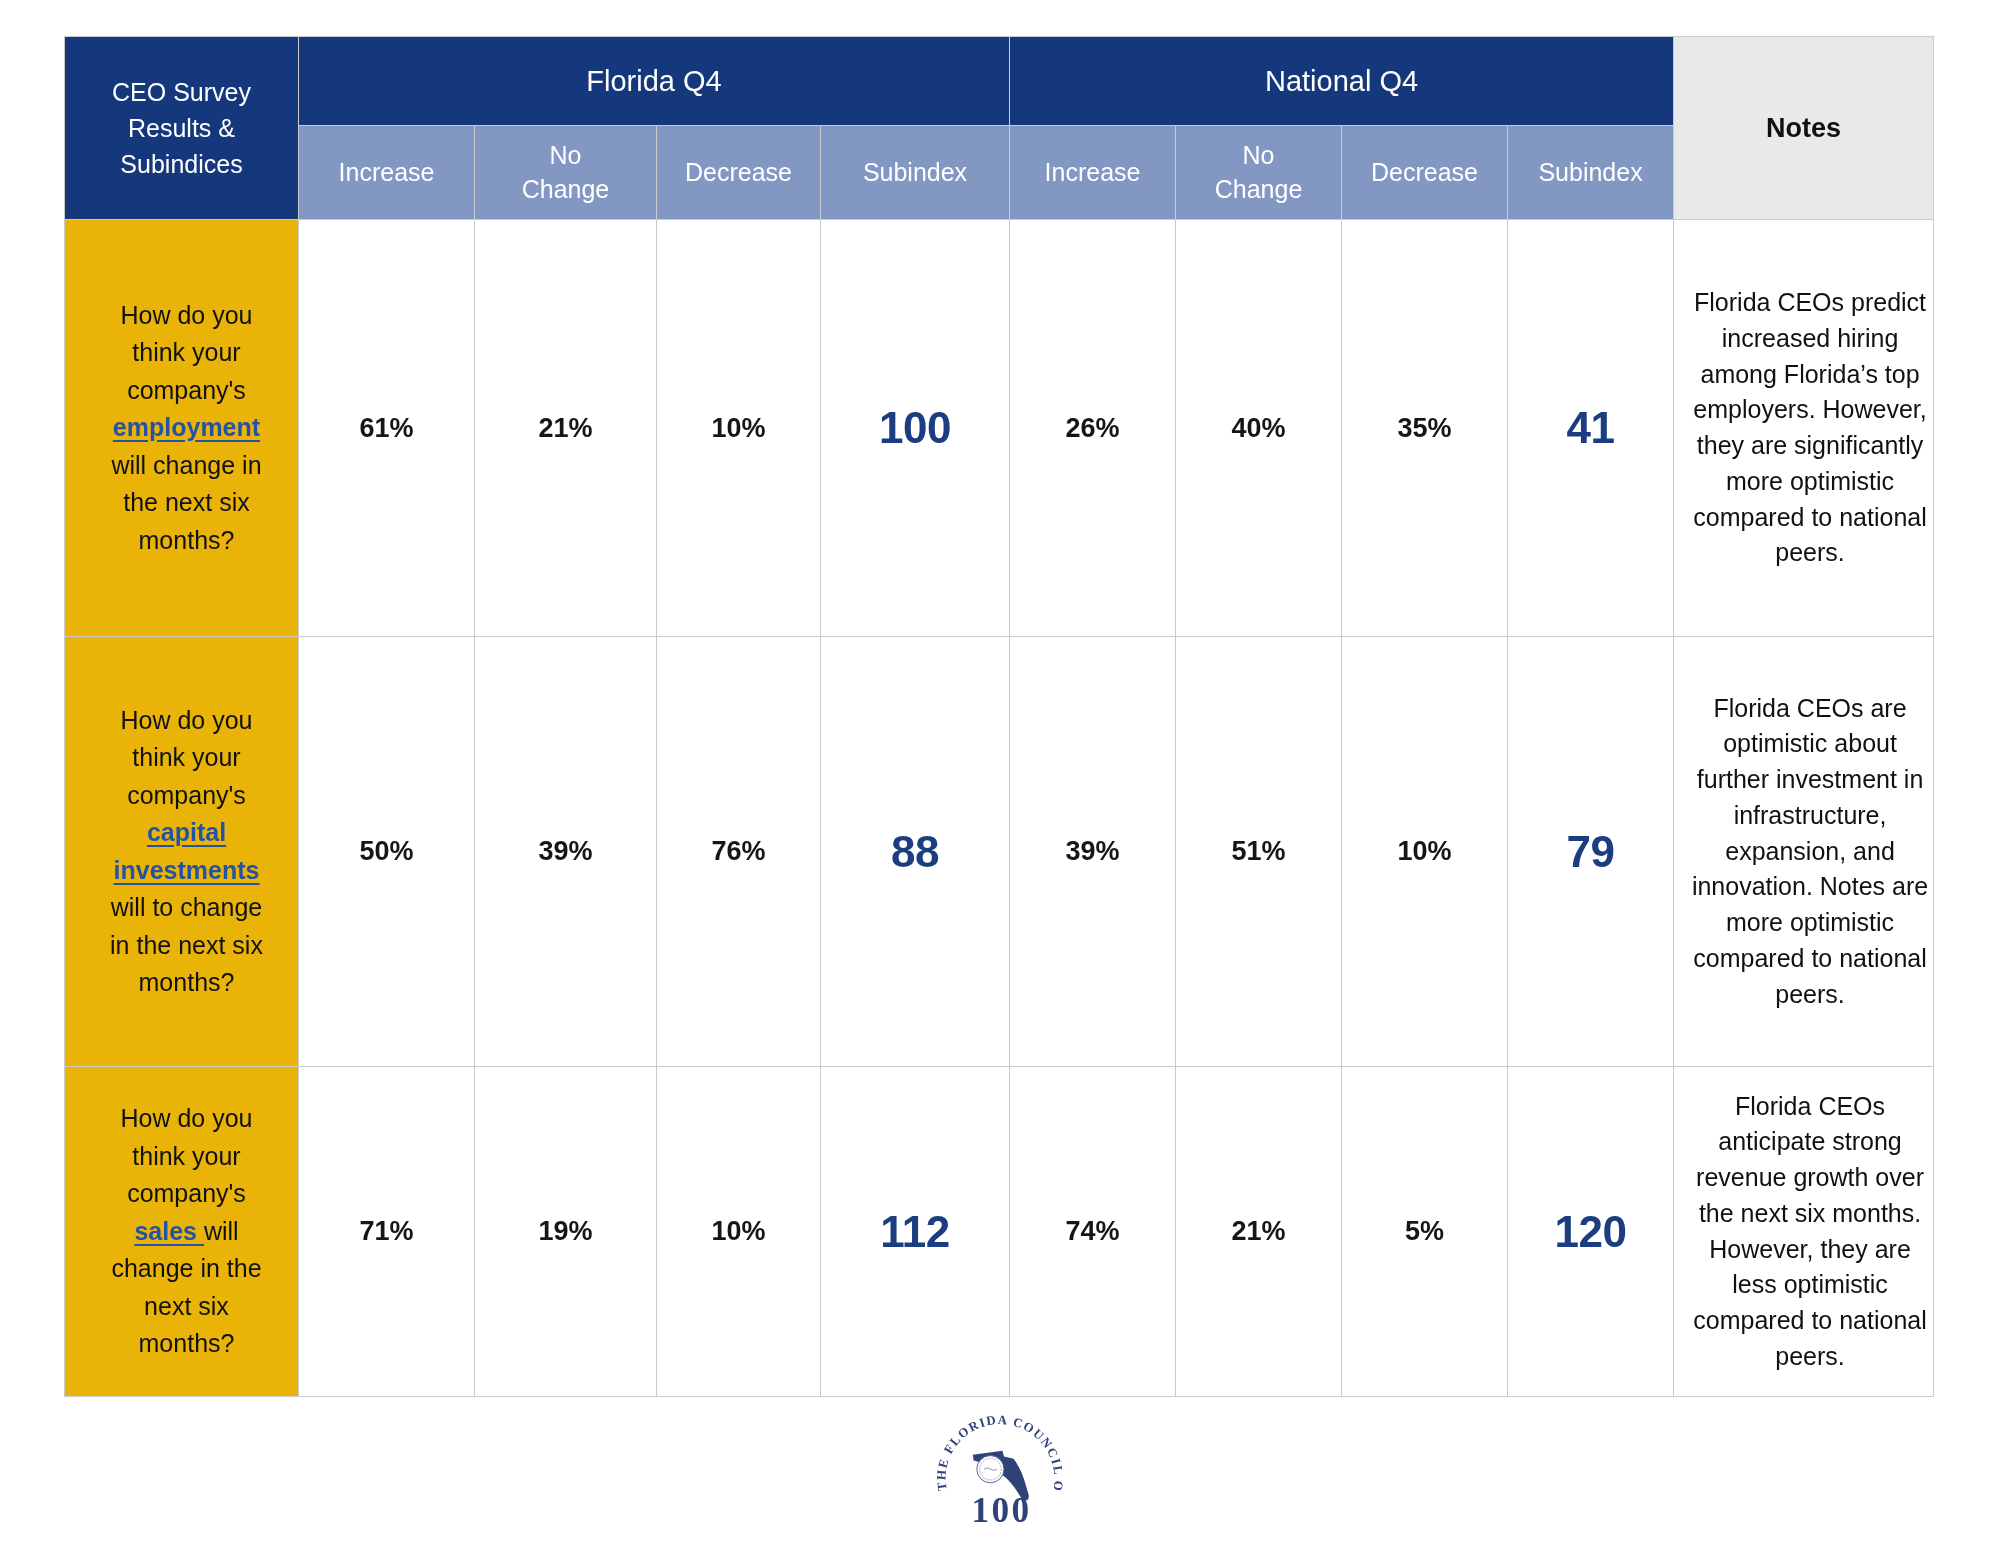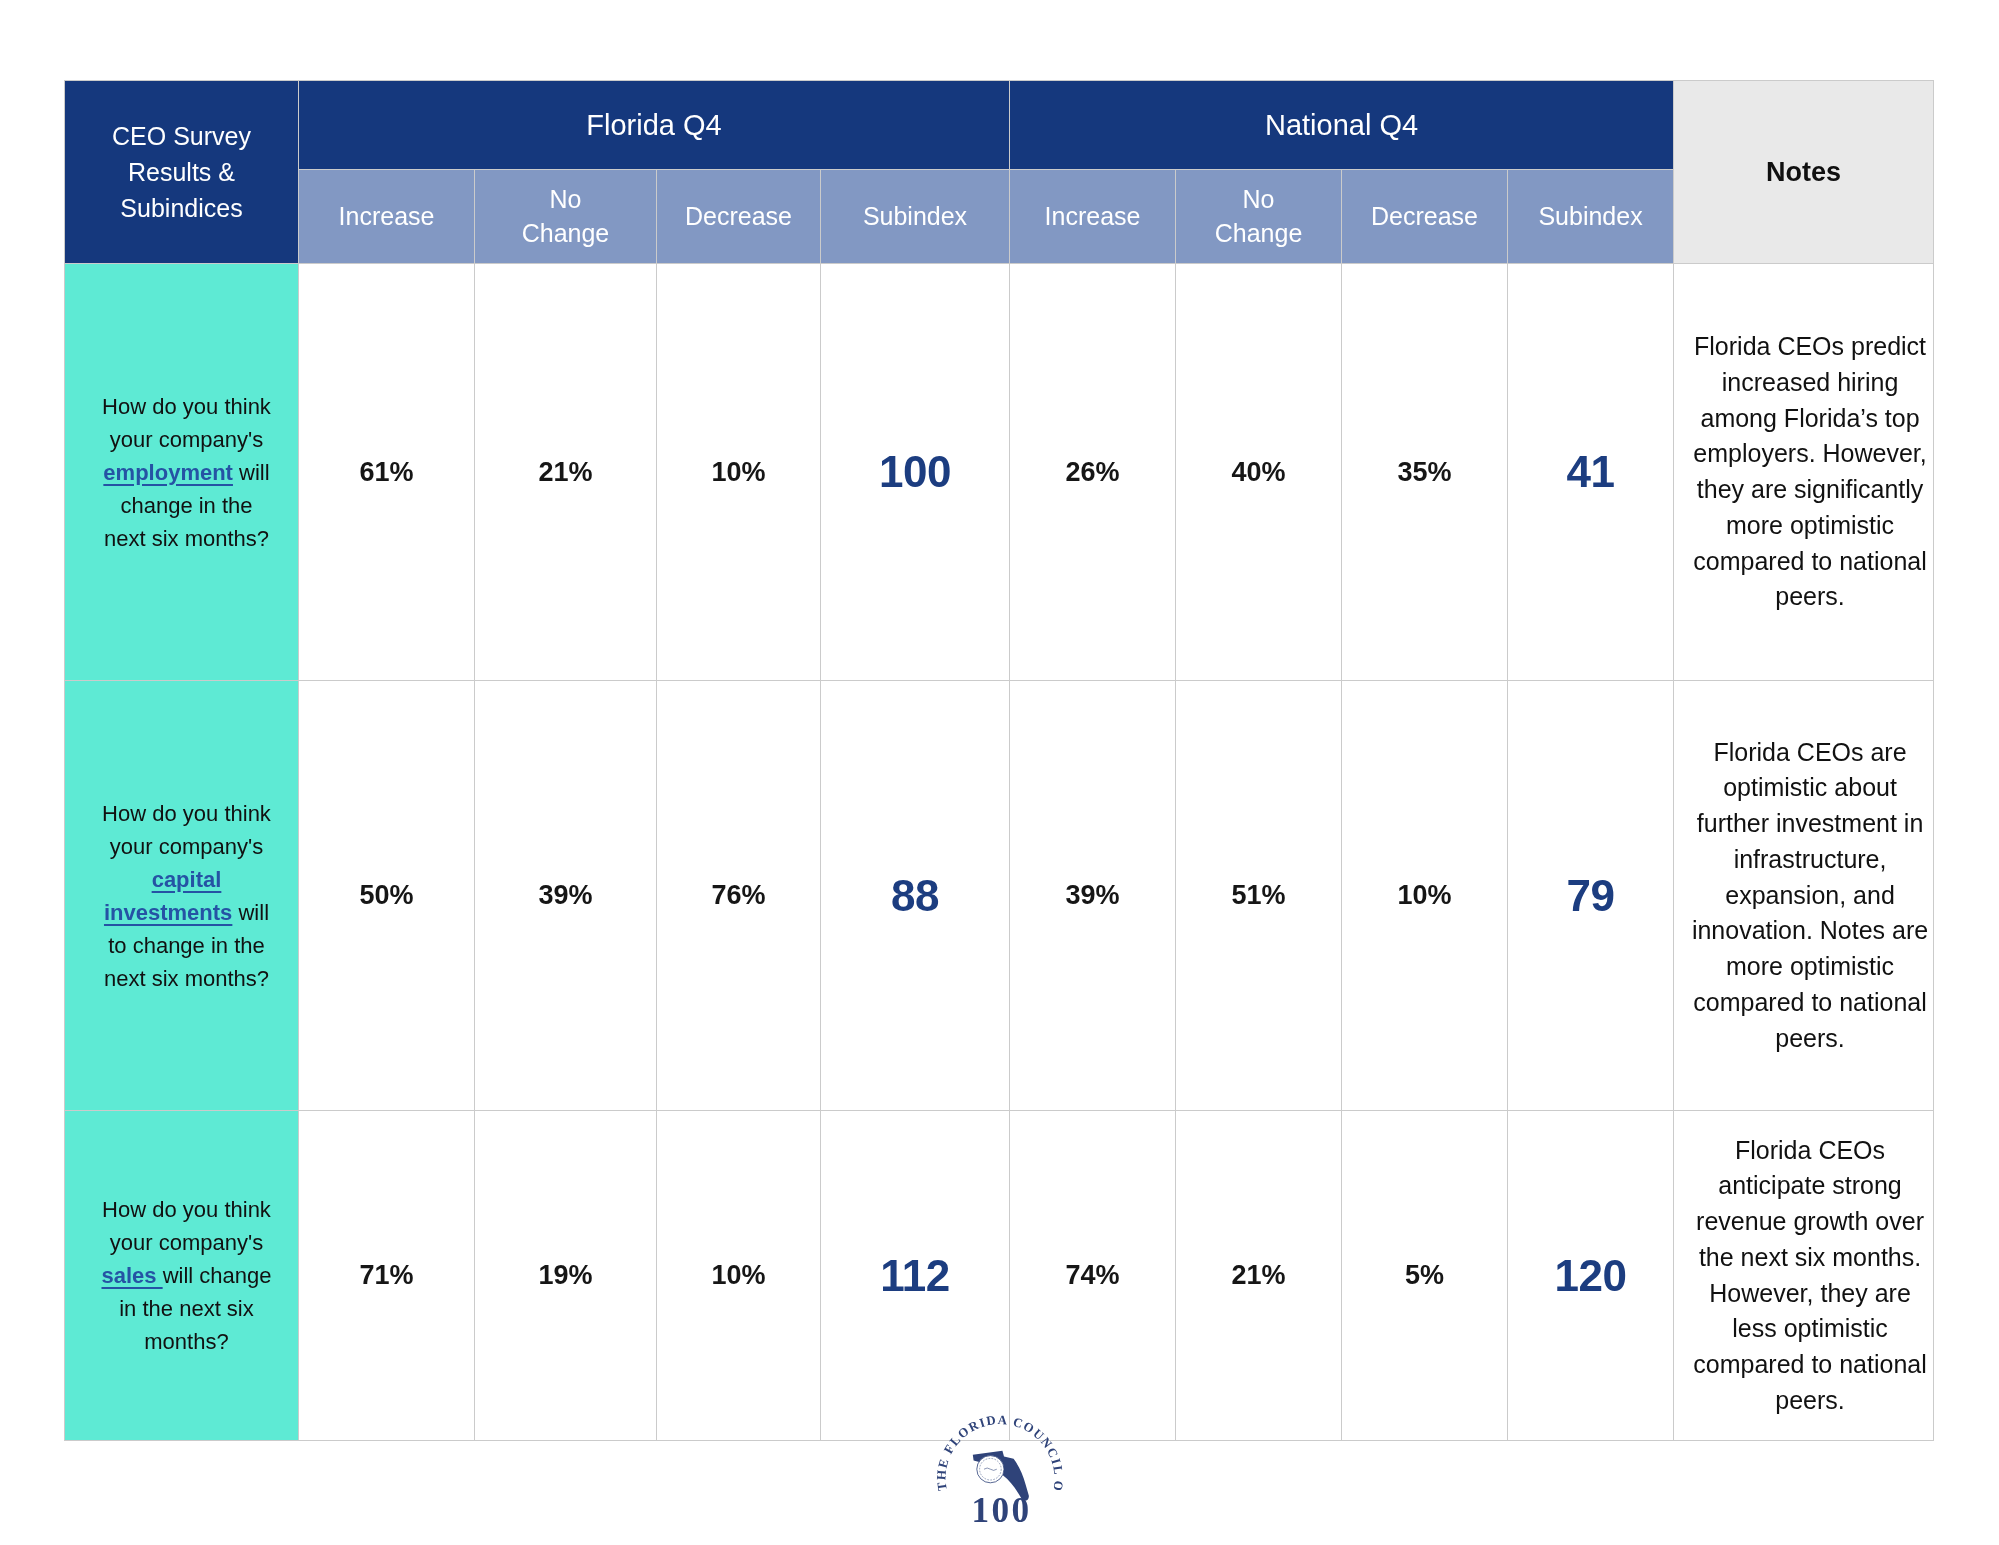--- a/index.html
+++ b/index.html
@@ -9,21 +9,20 @@
     width: 1999px; height: 1545px;
     position: relative;
     overflow: hidden;
   }
   .content { padding: 36px 64px 0 64px; }
 
   table.survey {
     border-collapse: collapse;
     table-layout: fixed;
     width: 1869px;
-    margin-top: 44px;
   }
   .survey th, .survey td {
     border: 1px solid #cbcbcb;
     vertical-align: middle;
     text-align: center;
     overflow: hidden;
   }
   
   .hdr-corner {
     background: #15387d; color: #ffffff;
@@ -44,22 +43,22 @@
     height: 91px;
   }
   .hdr-sub .narrow { display: inline-block; max-width: 92px; }
   .hdr-notes {
     background: #e9e9e9; color: #101010;
     font-size: 27px; font-weight: bold;
     border: 2px dotted #bdbdbd;
   }
   
   .q-cell {
-    background: #5eead4; color: #111111;
-    font-size: 22px; font-weight: normal; line-height: 1.5;
+    background: #eab308; color: #111111;
+    font-size: 25px; font-weight: normal; line-height: 1.5;
     text-align: left; vertical-align: middle;
     padding: 10px 24px 10px 34px;
     border: 2px dotted #bdbdbd;
   }
   .q-link {
     color: #2553a4; font-weight: bold;
     text-decoration: underline;
     text-underline-offset: 4px;
     cursor: pointer;
   }

